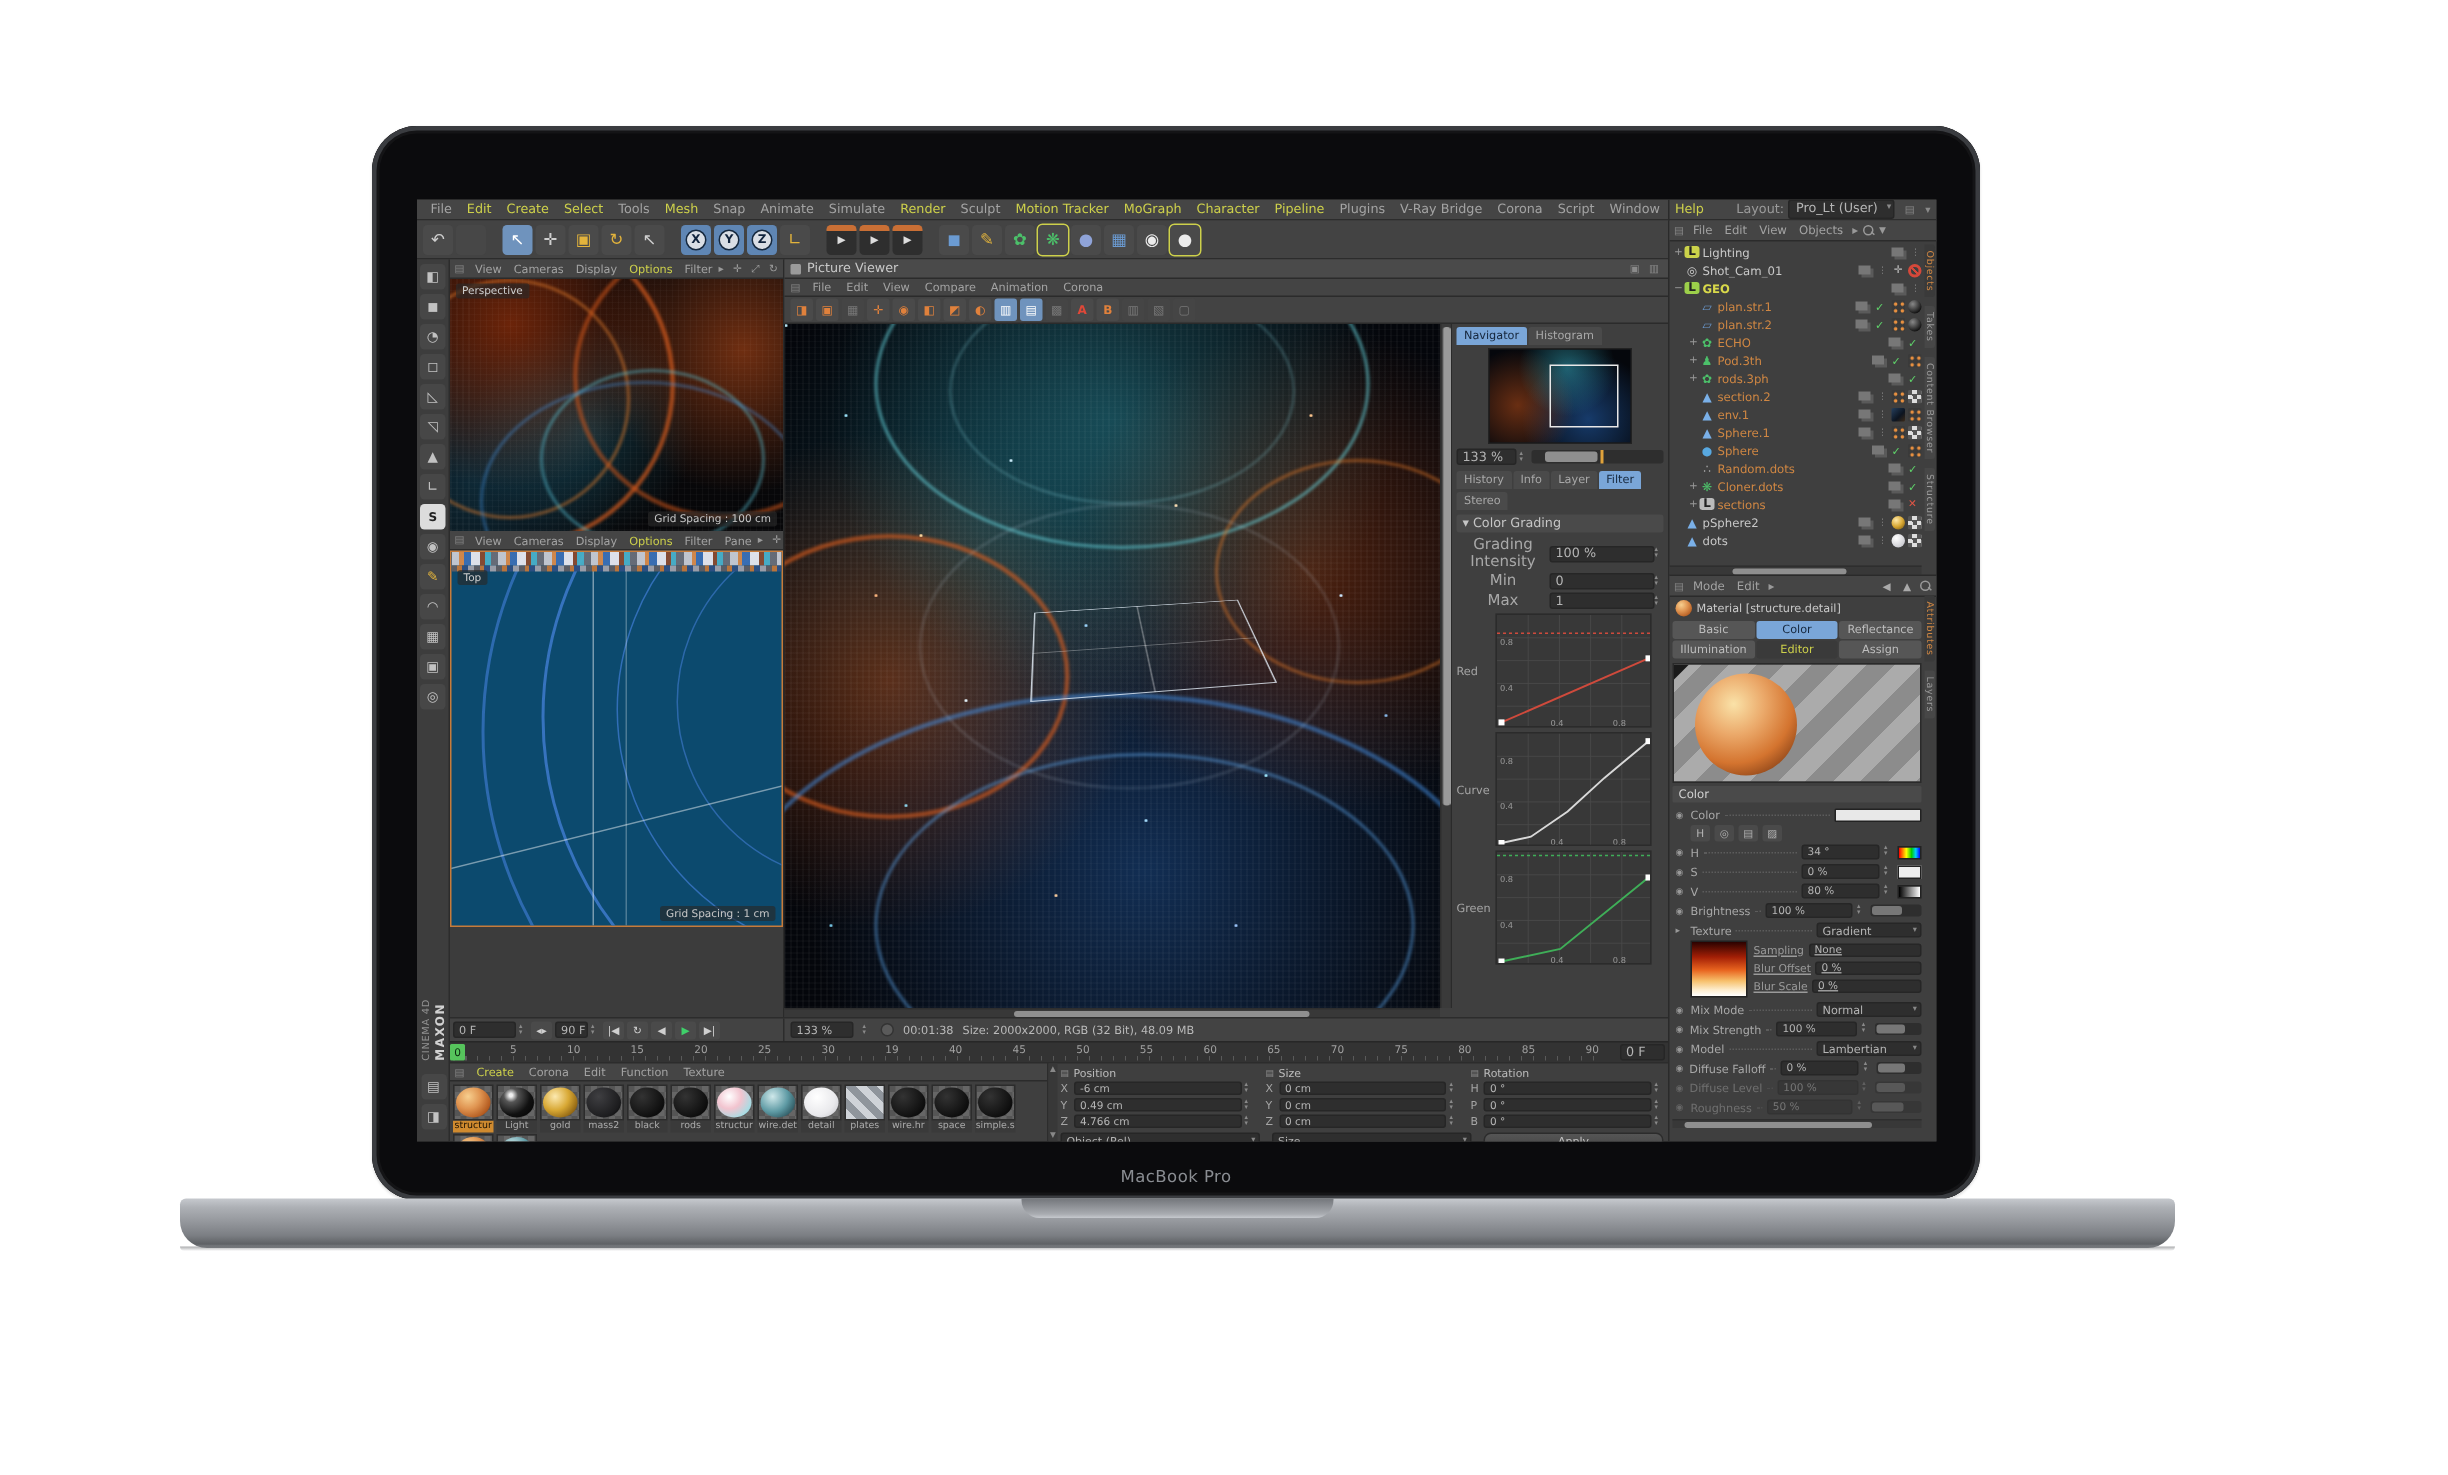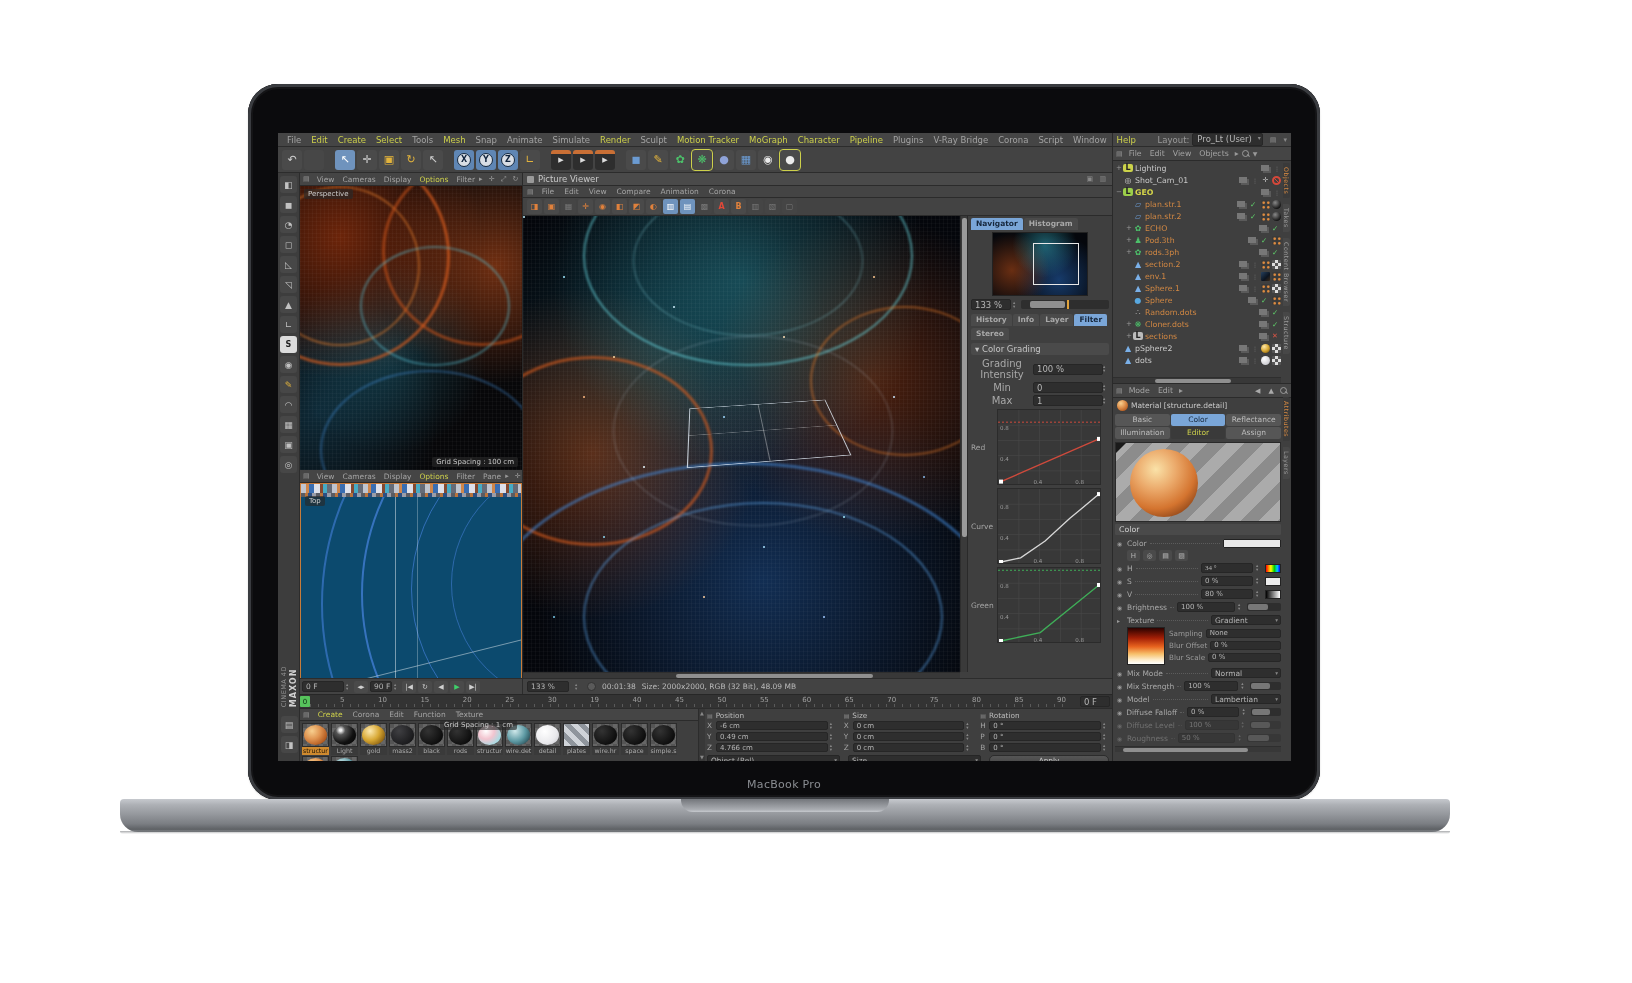--- a/index.html
+++ b/index.html
@@ -59,21 +59,21 @@
   .brand .bx1{font-weight:bold;font-size:8px;color:#d2d2d2;letter-spacing:1px;}
   .brand .bx2{font-size:6.5px;color:#939393;letter-spacing:.5px;}
   .stripfoot{position:absolute;bottom:8px;left:0;width:22px;display:flex;flex-direction:column;align-items:center;gap:3px;}
   
   #vpcol{position:absolute;left:22px;top:40px;width:222px;height:505px;background:#3c3c3c;}
   .vpmenu{height:13px;background:#454545;border-bottom:1px solid #2b2b2b;display:flex;align-items:center;
           padding:0 3px;white-space:nowrap;overflow:hidden;font-size:7.5px;}
   .vpmenu .gridico{color:#8a8a8a;font-size:7px;margin-right:3px;}
   .vpmenu .mi{margin:0 4px;}
   .vpmenu .viewicos{margin-left:auto;color:#9a9a9a;font-size:7px;letter-spacing:2px;}
-  .persp{position:relative;height:284px;overflow:hidden;
+  .persp{position:relative;height:168px;overflow:hidden;
      background:
       radial-gradient(circle at 88% 28%, rgba(215,85,25,.5), transparent 42%),
       radial-gradient(circle at 18% 18%, rgba(190,60,10,.55), transparent 48%),
       radial-gradient(circle at 40% 60%, rgba(40,150,180,.28), transparent 45%),
       radial-gradient(circle at 8% 80%, rgba(30,120,160,.3), transparent 40%),
       #070709; padding-left: 11px;}
   .ring{position:absolute;border-radius:50%;filter:blur(1.2px);}
   .vplabel{position:absolute;left:4px;top:3px;background:rgba(40,40,40,.65);color:#cfcfcf;font-size:7px;
            padding:1px 4px;border-radius:2px;z-index:5;}
   .gridlabel{position:absolute;right:4px;bottom:3px;background:rgba(40,40,40,.65);color:#c8c8c8;font-size:7px;
@@ -115,21 +115,21 @@
       background:linear-gradient(90deg,transparent 49%,rgba(255,255,255,.35) 49% 50%,transparent 50%),
                  linear-gradient(0deg,transparent 49%,rgba(255,255,255,.3) 49% 50%,transparent 50%);}
   .sparks{position:absolute;left:0;top:0;width:2px;height:2px;border-radius:50%;background:#bfeffd;
       box-shadow:40px 60px 0 #9fe8ff,90px 140px 0 #ffd9a0,150px 90px 0 #cfeffd,200px 200px 0 #9fd8ff,
       260px 120px 0 #ffe2b8,320px 300px 0 #9fe8ff,370px 180px 0 #cde8ff,80px 320px 0 #8fd8f0,
       180px 380px 0 #ffd0a0,300px 400px 0 #9fc8ff,120px 250px 0 #e8f8ff,350px 60px 0 #ffc890,
       30px 400px 0 #78c8e8,240px 330px 0 #a8e0ff,400px 260px 0 #88b8e8,60px 180px 0 #ffb880;}
   .vsb{width:7px;height:456px;background:#3a3a3a;border-left:1px solid #2e2e2e;position:relative;}
   .vsb .thumb{position:absolute;left:1px;top:2px;width:5px;height:70%;background:#9a9a9a;border-radius:2px;}
   .pvside{width:145px;height:456px;background:#3f3f3f;border-left:1px solid #2a2a2a;padding:2px 3px 0 3px;overflow:hidden;}
-  .tabs{display:flex;gap:1px;margin-bottom:2px;font-weight:bold;}
+  .tabs{display:flex;gap:1px;margin-bottom:2px;}
   .tab{padding:1px 5px 2px;background:#4a4a4a;color:#a8a8a8;border-radius:2px 2px 0 0;font-size:7.5px;white-space:nowrap;}
   .tab.sel{background:#7aa6d8;color:#16273c;}
   .navthumb{width:96px;height:64px;margin:2px auto 3px;position:relative;border:1px solid #222;
      background:
       radial-gradient(circle at 55% 20%, rgba(60,195,215,.45), transparent 45%),
       radial-gradient(circle at 20% 60%, rgba(205,85,25,.5), transparent 45%),
       radial-gradient(circle at 70% 75%, rgba(40,110,200,.5), transparent 55%),#05070c;}
   .navrect{position:absolute;right:8px;top:10px;width:46px;height:42px;border:1.5px solid #e8e8e8;}
   .zoomrow{display:flex;align-items:center;gap:2px;margin:2px 0 4px;}
   .field{background:#2e2e2e;border:1px solid #262626;border-radius:2px;color:#b5b5b5;padding:0 3px;height:11px;
@@ -256,21 +256,21 @@
   .hbar{width:16px;height:9px;border:1px solid #222;}
   .hbar.hue{background:linear-gradient(90deg,#f00,#ff0 35%,#0c0 60%,#0cf 80%,#00f);}
   .hbar.sat{background:#ededed;}
   .hbar.val{background:linear-gradient(90deg,#000,#fff);}
   .iconrow{display:flex;gap:3px;margin:1px 10px 1px 14px;}
   .iri{width:13px;height:11px;background:#4a4a4a;border-radius:2px;color:#b5b5b5;font-size:7px;display:flex;align-items:center;justify-content:center;}
   .texblock{display:flex;margin:1px 10px 2px 14px;gap:4px;}
   .gradthumb{width:38px;height:38px;border:1px solid #222;flex:0 0 auto;
       background:linear-gradient(180deg,#2b0200,#a31f06 28%,#e8641f 52%,#f7c06b 72%,#fdeccb 88%,#fff);}
   .subrows{flex:1;}
-  .subrow{display:flex;align-items:center;height:12px;gap:3px;font-size:7.2px;color:#9a9a9a;}
+  .subrow{display:flex;align-items:center;height:12px;gap:3px;font-size:7.2px;color:#9a9a9a;text-decoration:underline;}
   .subrow .field{flex:1;height:9px;font-size:7px;}
   
   .sidetabs{position:absolute;right:0;width:10px;display:flex;flex-direction:column;gap:6px;align-items:center;}
   .vtab{writing-mode:vertical-rl;font-size:6.3px;color:#9a9a9a;background:#474747;padding:4px 0;border-radius:0 2px 2px 0;letter-spacing:.5px;}
   .vtab.acc{color:#d08743;background:#3a3a3a;}
   .divline{position:absolute;background:#2a2a2a;}
 </style>
 </head>
 <body>
 
@@ -1079,21 +1079,21 @@
               <div class="iconrow">
                 <span class="iri">H</span>
                 <span class="iri">◎</span>
                 <span class="iri">▤</span>
                 <span class="iri">▨</span>
               </div>
               <div class="arow">
                 <span class="dot">◉</span>
                 <span class="albl">H</span>
                 <span class="leader"></span>
-                <span class="field" style="width: 52px; font-family: Liberation Serif, serif;">34 °</span>
+                <span class="field" style="width: 52px;">34 °</span>
                 <span class="stp">
                   <span>▴</span>
                   <span>▾</span>
                 </span>
                 <span class="hbar hue"></span>
               </div>
               <div class="arow">
                 <span class="dot">◉</span>
                 <span class="albl">S</span>
                 <span class="leader"></span>

